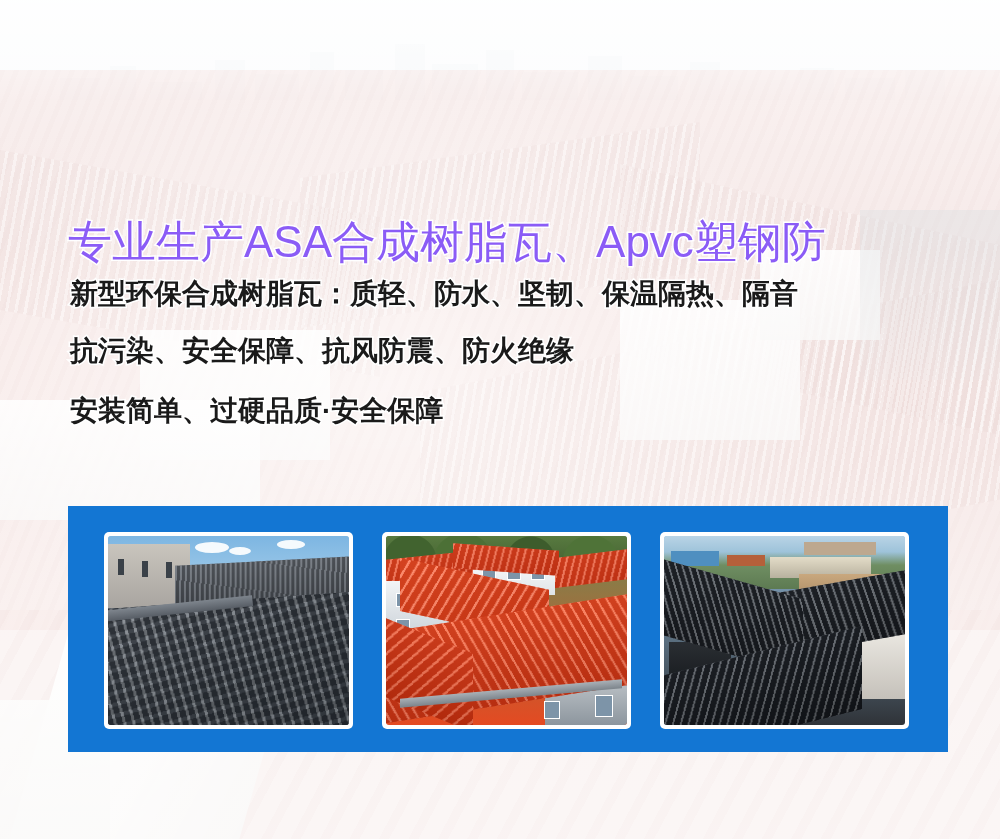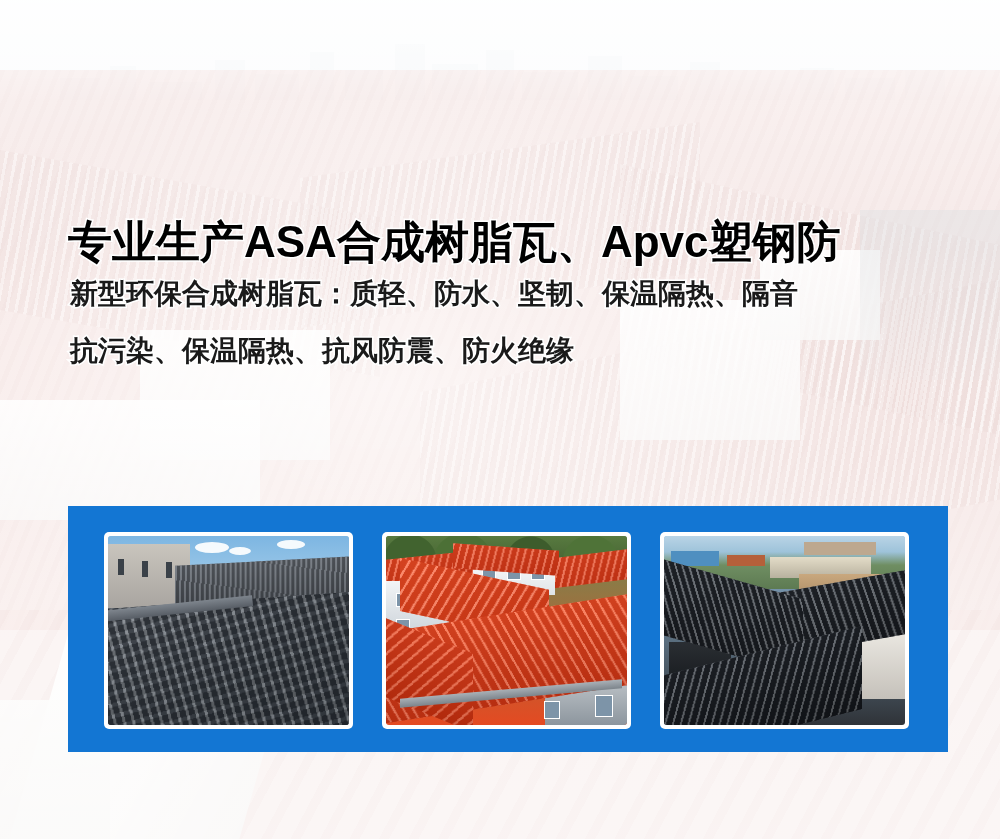--- a/index.html
+++ b/index.html
@@ -108,24 +108,24 @@
       radial-gradient(ellipse 700px 420px at 38% 46%,
         rgba(255,255,255,.55) 0%, rgba(255,255,255,0) 72%);
   }
 
   
   .headline {
     position: absolute;
     left: 68px; top: 92px;
     width: 900px;
     font-size: 44px;
-    font-weight: bold;
+    font-weight: normal;
     line-height: 60px;
     letter-spacing: 0px;
-    color: #000000;
+    color: #8b5cf6;
     white-space: pre;
     -webkit-text-stroke: 3px #ffffff;
     paint-order: stroke fill;
     text-shadow:
       0 0 2px rgba(255,255,255,.9),
       0 1px 0 rgba(255,255,255,.8);
   }
   .headline-line { display: block; }
 
   
@@ -382,21 +382,22 @@
     <div class="tile-left-wall"></div>
 
     <div class="bg-wash"></div>
   </div>
 
   <div class="headline">
     <span class="headline-line">专业生产ASA合成树脂瓦、Apvc塑钢防</span>
   </div>
 
   <div class="sub" id="sub1">新型环保合成树脂瓦：质轻、防水、坚韧、保温隔热、隔音</div>
-  <div class="sub" id="sub2">抗污染、保温隔热、抗风防震、防火绝缘</div>
+  <div class="sub" id="sub2">抗污染、安全保障、抗风防震、防火绝缘</div>
+  <div class="sub" id="sub3">安装简单、过硬品质·安全保障</div>
 
   <div class="panel">
     <div class="panel-inner">
 
       <div class="photo-frame">
         <div class="photo p1">
           <div class="sky"></div>
           <div class="cloud" style="left:36%;top:3%;width:34px;height:11px;"></div>
           <div class="cloud" style="left:50%;top:6%;width:22px;height:8px;"></div>
           <div class="cloud" style="left:70%;top:2%;width:28px;height:9px;"></div>

